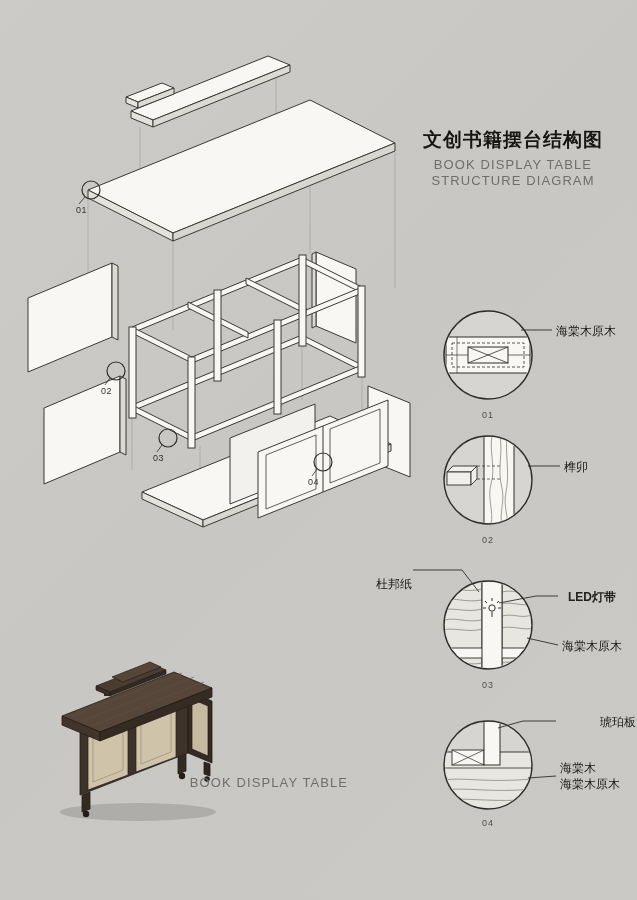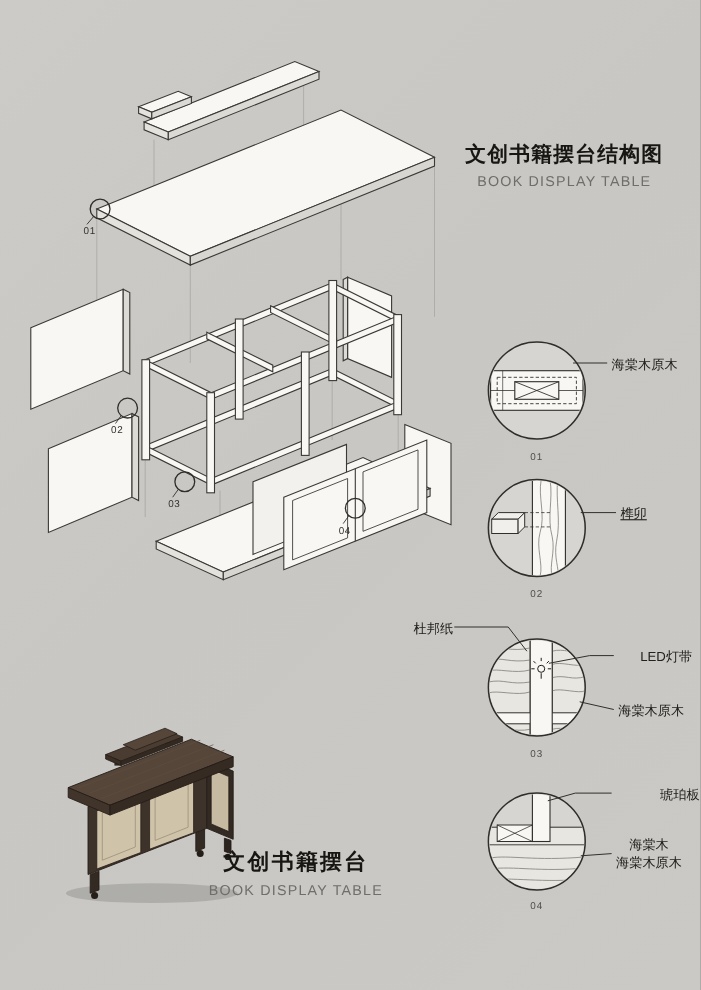--- a/index.html
+++ b/index.html
@@ -15,21 +15,21 @@
   .title-block { position:absolute; left:420px; top:127px; width:186px; text-align:center; }
   .title-zh { font-size:19px; font-weight:bold; letter-spacing:1px; color:#171613; }
   .title-en { font-size:13px; color:#6f6e6b; letter-spacing:1.1px; margin-top:4px; }
 
   .product-block { position:absolute; left:176px; top:770px; width:186px; text-align:center; }
   .product-zh { font-size:20px; font-weight:bold; letter-spacing:2px; color:#171613; }
   .product-en { font-size:13px; color:#6f6e6b; letter-spacing:1.1px; margin-top:5px; }
 
   .lbl { font-size:12px; color:#22211e; }
   .lbl-right { text-align:right; }
-  .two-line { line-height:16px;text-align:center; }
+  .two-line { line-height:16px; }
 
   .co-num { font-size:9px; color:#33322f; letter-spacing:.5px; }
   .detail-num { font-size:9px; color:#504f4a; letter-spacing:1px; width:30px; text-align:center; }
 </style>
 </head>
 <body>
 
 <div class="page">
 
   <svg class="art" width="637" height="900" viewBox="0 0 637 900">
@@ -245,41 +245,41 @@
       <polygon points="96,686 152,664 166,670 110,692" fill="#4a3c30" stroke-width="0.7"></polygon>
       <polygon points="96,686 110,692 110,696 96,690" fill="#3a2e25" stroke-width="0.7"></polygon>
       <polygon points="110,692 166,670 166,674 110,696" fill="#332921" stroke-width="0.7"></polygon>
       <polygon points="112,677 150,662 161,667 123,682" fill="#56463a" stroke-width="0.7"></polygon>
     </g>
   </svg>
 
   <div class="title-block">
     <div class="title-zh">文创书籍摆台结构图</div>
     <div class="title-en">BOOK DISPLAY TABLE</div>
+    <div class="title-en" style="margin-top:1px;">STRUCTURE DIAGRAM</div>
   </div>
 
   <div class="product-block">
-    <div class="product-zh">文创书籍摆台</div>
     <div class="product-en">BOOK DISPLAY TABLE</div>
   </div>
 
   <div class="txt co-num" style="left:76px; top:205px;">01</div>
   <div class="txt co-num" style="left:101px; top:386px;">02</div>
   <div class="txt co-num" style="left:153px; top:453px;">03</div>
   <div class="txt co-num" style="left:308px; top:477px;">04</div>
 
   <div class="txt detail-num" style="left:473px; top:410px;">01</div>
   <div class="txt detail-num" style="left:473px; top:535px;">02</div>
   <div class="txt detail-num" style="left:473px; top:680px;">03</div>
   <div class="txt detail-num" style="left:473px; top:818px;">04</div>
 
   <div class="txt lbl" style="left:556px; top:323px;">海棠木原木</div>
-  <div class="txt lbl" style="left:564px; top:459px;text-decoration:underline;">榫卯</div>
-  <div class="txt lbl lbl-right" style="left:368px; top:563px; width:44px;">杜邦纸</div>
-  <div class="txt lbl" style="left:582px; top:589px;">LED灯带</div>
+  <div class="txt lbl" style="left:564px; top:459px;">榫卯</div>
+  <div class="txt lbl lbl-right" style="left:368px; top:576px; width:44px;">杜邦纸</div>
+  <div class="txt lbl" style="left:568px; top:589px;font-weight:bold;">LED灯带</div>
   <div class="txt lbl" style="left:562px; top:638px;">海棠木原木</div>
   <div class="txt lbl" style="left:560px; top:714px;margin-left:40px;">琥珀板</div>
   <div class="txt lbl two-line" style="left:560px; top:760px;">
     <div>海棠木</div>
     <div>海棠木原木</div>
   </div>
 
 </div>
 
 </body></html>

